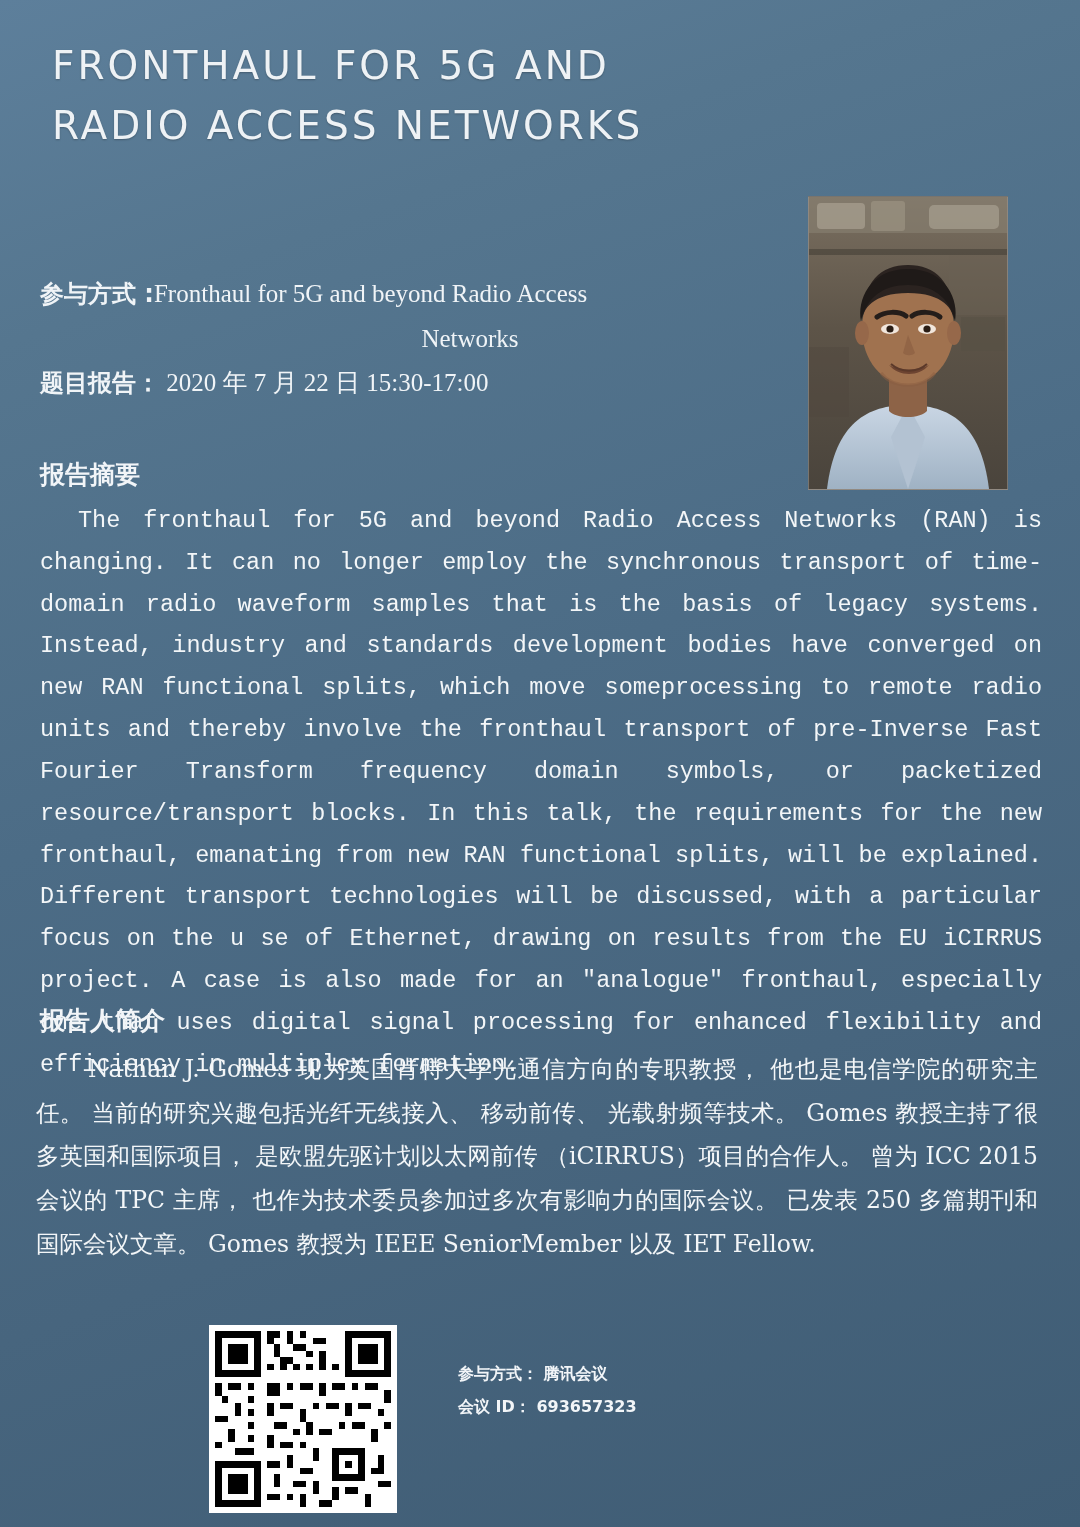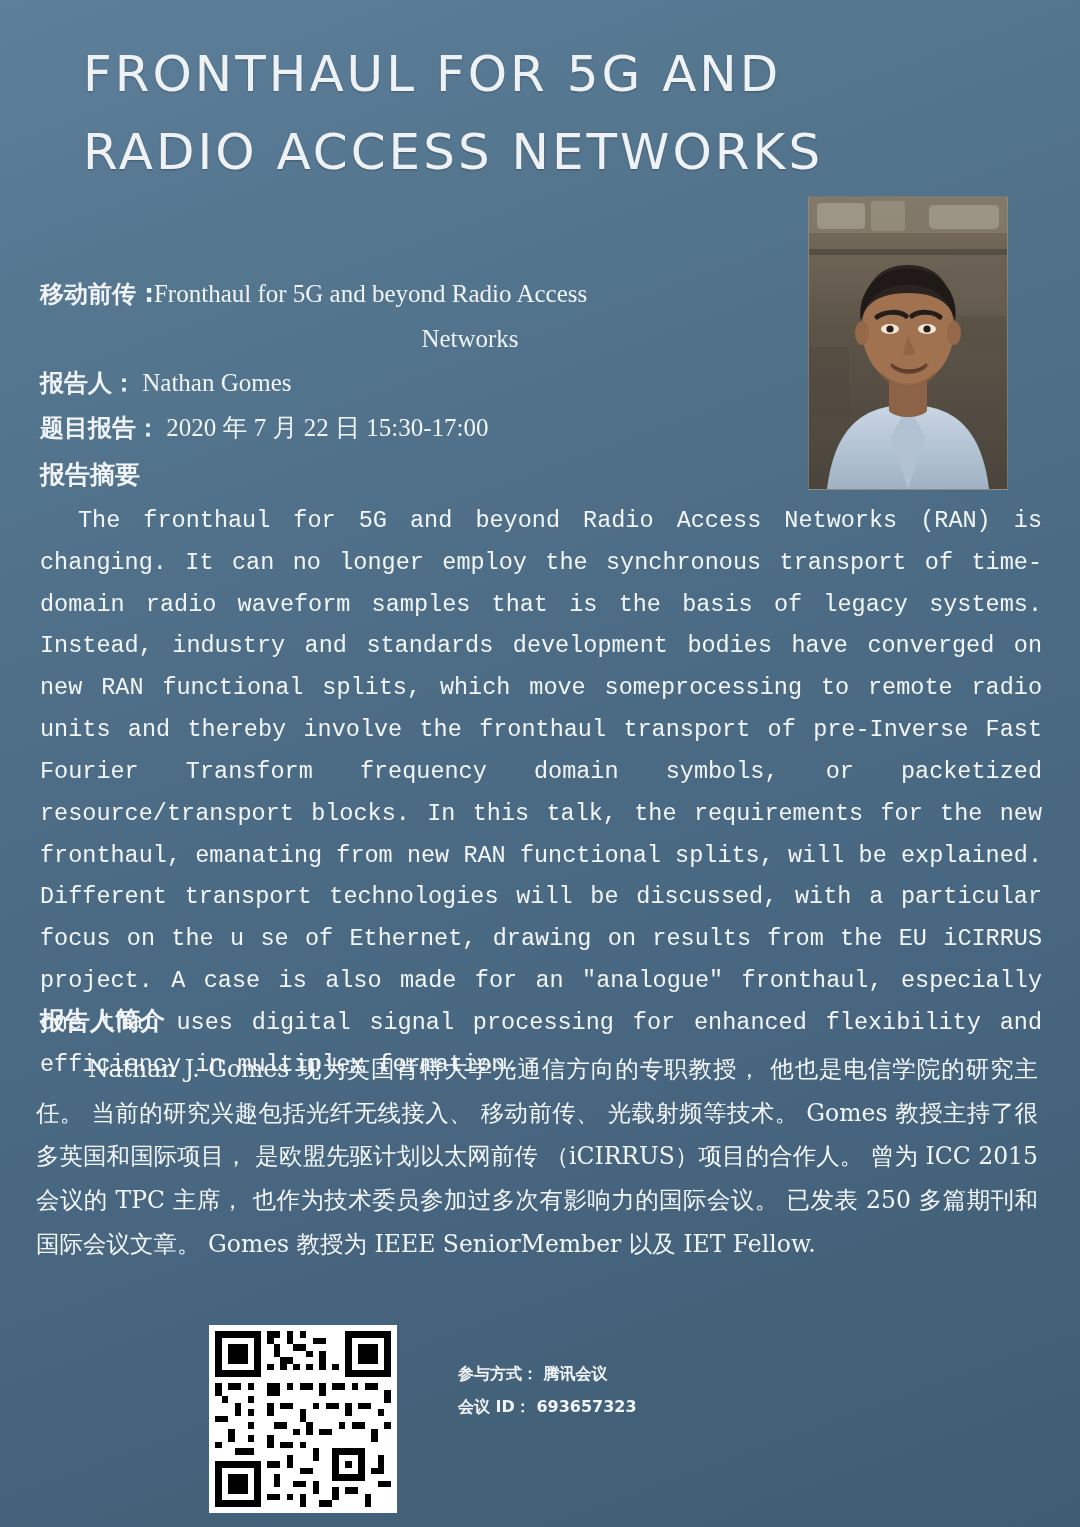--- a/index.html
+++ b/index.html
@@ -22,28 +22,27 @@
     overflow: hidden;
   }
   .title-block {
     position: absolute;
     left: 52px;
     top: 36px;
     width: 900px;
   }
   .title-line {
     font-family: "DejaVu Sans", sans-serif;
-    font-size: 50px;
+    font-size: 39px;
     letter-spacing: 3px;
     color: #eef2f5;
     line-height: 1.55;
     text-transform: uppercase;
     font-weight: 400;
     text-shadow: 0 1px 2px rgba(0,0,0,0.25);
-    margin-left: 31px;
   }
   .portrait {
     position: absolute;
     right: 72px;
     top: 196px;
     width: 198px;
     height: 292px;
     border: 1px solid rgba(255,255,255,0.25);
     background: linear-gradient(180deg, #6d6358 0%, #5b5247 40%, #4b463e 100%);
     overflow: hidden;
@@ -194,27 +193,24 @@
 
       <path d="M80 168 C90 180 110 180 120 168 C110 174 90 174 80 168 Z" fill="#6d4431"></path>
       <path d="M82 167 C92 176 108 176 118 167" stroke="#5b392a" stroke-width="2" fill="none"></path>
 
       <path d="M72 176 C84 192 114 192 126 176" stroke="#8a5e42" stroke-width="3" fill="none" opacity="0.5"></path>
     </svg>
   </div>
 
   <div class="meta">
     <div class="meta-row">
-      <span class="meta-cn">移动前传 :</span><span>Fronthaul for 5G and beyond Radio Access</span>
+      <span class="meta-cn">参与方式 :</span><span>Fronthaul for 5G and beyond Radio Access</span>
     </div>
     <div class="meta-row meta-indent">
       <span>Networks</span>
-    </div>
-    <div class="meta-row">
-      <span class="meta-cn">报告人：</span> <span>Nathan Gomes</span>
     </div>
     <div class="meta-row">
       <span class="meta-cn">题目报告：</span> <span>2020 年 7 月 22 日  15:30-17:00</span>
     </div>
   </div>
 
   <div class="section-h abstract-head">报告摘要</div>
   <div class="abstract">The fronthaul for 5G and beyond Radio Access Networks (RAN) is changing. It can no longer employ the synchronous transport of time-domain radio waveform samples that is the basis of legacy systems. Instead, industry and standards development bodies have converged on new RAN functional splits, which move someprocessing to remote radio units and thereby involve the fronthaul transport of pre-Inverse Fast Fourier Transform frequency domain symbols, or packetized resource/transport blocks. In this talk, the requirements for the new fronthaul, emanating from new RAN functional splits, will be explained. Different transport technologies will be discussed, with a particular focus on the u se of Ethernet, drawing on results from the EU iCIRRUS project. A case is also made for an "analogue" fronthaul, especially one that uses digital signal processing for enhanced flexibility and efficiency in multiplex formation.</div>
 
   <div class="section-h bio-head">报告人简介</div>

